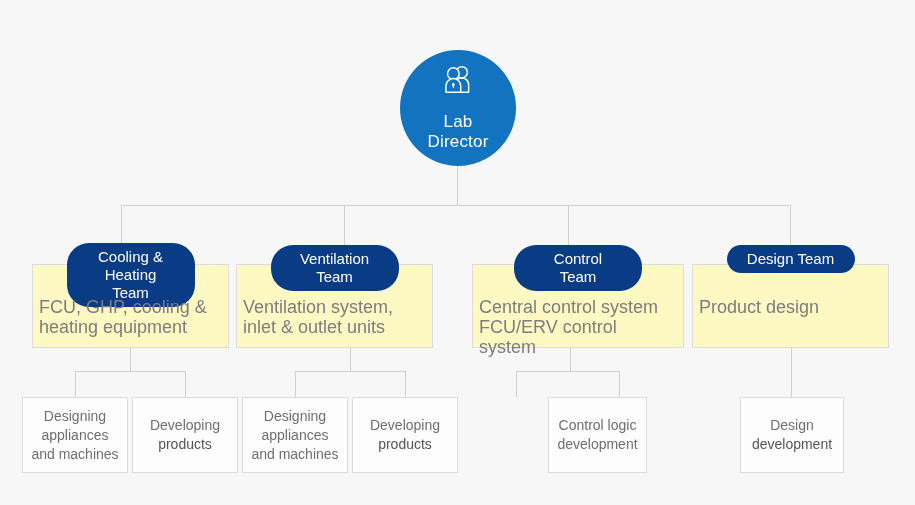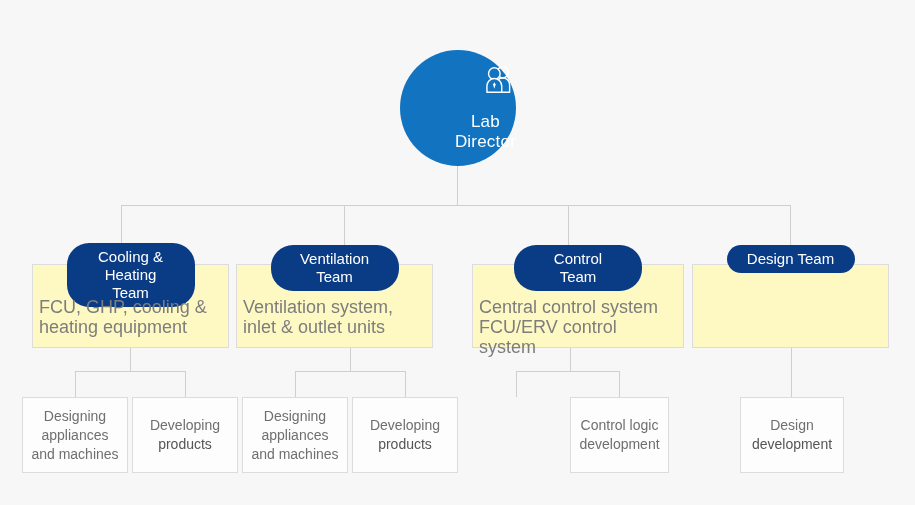--- a/index.html
+++ b/index.html
@@ -40,21 +40,21 @@
     position: absolute;
     left: 400px;
     top: 50px;
     width: 116px;
     height: 116px;
     border-radius: 50%;
     background: #1273c0;
     color: #ffffff;
     display: flex;
     flex-direction: column;
-    align-items: flex-end;
+    align-items: center;
     justify-content: center;
     text-align: center;
     gap: 14px;
   }
   .root-icon {
     width: 34px;
     height: 30px;
     margin-bottom: 3px;
     display: block;
   }
@@ -124,21 +124,21 @@
     padding: 0 5px;
   }
   .leaf-text { display: block; }
   .leaf-strong { color: #555555; font-weight: normal; }
 
   #leaf-0 { left: 22px;  width: 106px; }
   #leaf-1 { left: 132px; width: 106px; }
   #leaf-2 { left: 242px; width: 106px; }
   #leaf-3 { left: 352px; width: 106px; }
   #leaf-4 { left: 472px; width: 88px;  }
-  #leaf-5 { left: 570px; width: 99px;  }
+  #leaf-5 { left: 548px; width: 99px;  }
   #leaf-6 { left: 740px; width: 104px; }
 </style>
 </head>
 <body>
 
 <div id="org-chart">
 
   <div class="connector-layer">
 
     <div class="line-v" style="left:457px; top:166px; height:39px;"></div>
@@ -196,20 +196,21 @@
   </div>
 
   <div class="team-card" id="team-2">
     <div class="team-pill">Control Team</div>
     <div class="team-desc">Central control system
 FCU/ERV control system</div>
   </div>
 
   <div class="team-card" id="team-3">
     <div class="team-pill">Design Team</div>
+    <div class="team-desc">Product design</div>
   </div>
 
   <div class="leaf-box" id="leaf-0">
     <div>
       <span class="leaf-text">Designing</span>
       <span class="leaf-text">appliances</span>
       <span class="leaf-text">and machines</span>
     </div>
   </div>
 

